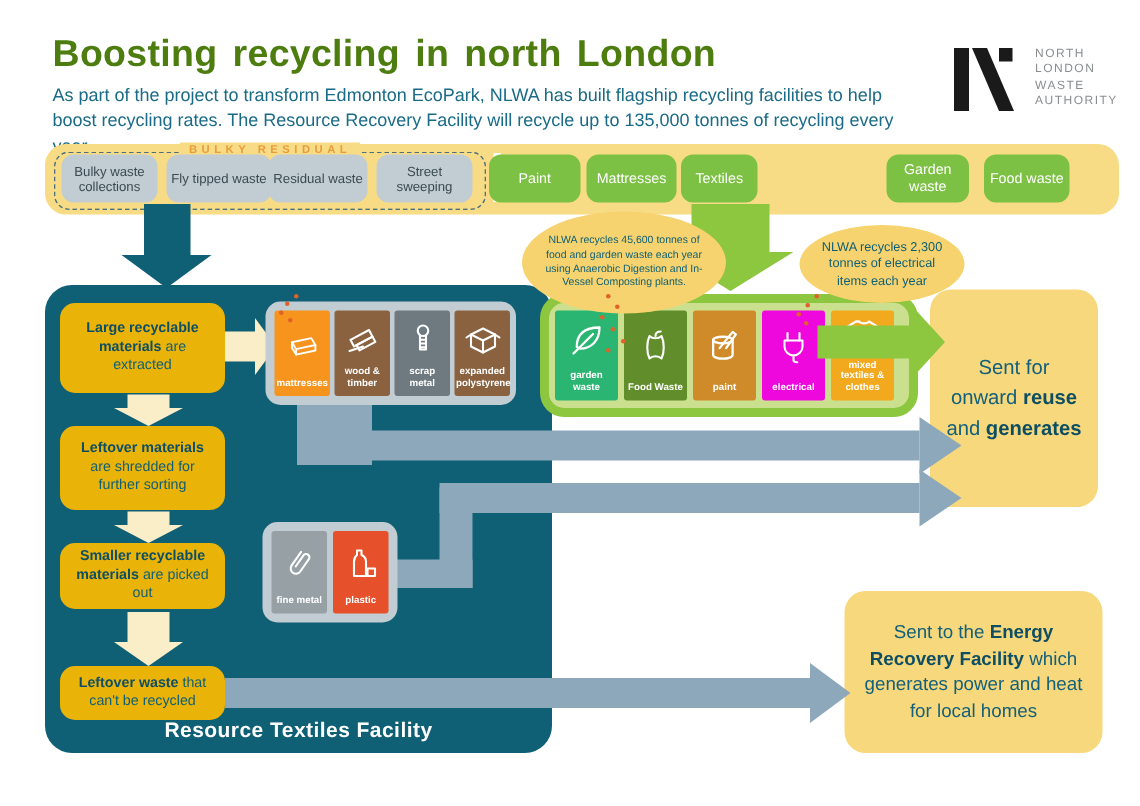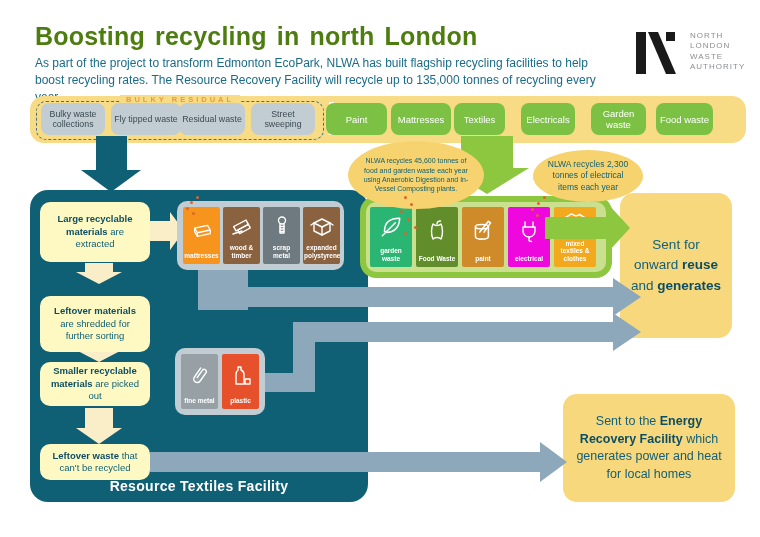--- a/index.html
+++ b/index.html
@@ -21,21 +21,21 @@
   .chip-gray{top:103px;height:32px;background:#c2ccd3;border-radius:8px;color:#3c4a52;font-size:8.8px;
              display:flex;align-items:center;justify-content:center;text-align:center;line-height:1.15;z-index:3;padding:0 2px;box-sizing:border-box;}
   .sep{left:329px;top:102px;width:5px;height:36px;z-index:3;
        background:repeating-linear-gradient(180deg,#fff 0 5px,rgba(0,0,0,0) 5px 14px);}
   .chip-green{top:103px;height:32px;background:#7cc143;border-radius:8px;color:#fff;font-size:9.5px;
               display:flex;align-items:center;justify-content:center;text-align:center;z-index:3;}
 
   
   .darkbox{left:30px;top:190px;width:338px;height:312px;background:#0f5f75;border-radius:18px;z-index:0;}
   .rrf-label{left:30px;top:478px;width:338px;text-align:center;color:#fff;font-weight:bold;font-size:14px;z-index:3;letter-spacing:.3px;}
-  .stage{left:40px;width:110px;background:#fef9c3;border-radius:10px;color:#0f5f75;font-size:9.5px;
+  .stage{left:40px;width:110px;background:#eab308;border-radius:10px;color:#0f5f75;font-size:9.5px;
          display:flex;align-items:center;justify-content:flex-end;text-align:center;line-height:1.3;z-index:3;padding:0 6px;box-sizing:border-box;}
   .stage b{color:#0d4e63;}
 
   
   .tilebox{background:#c2ccd3;border-radius:10px;z-index:3;}
   .tile{position:absolute;display:flex;flex-direction:column;z-index:4;border-radius:2px;}
   .ticon{flex:1;display:flex;align-items:center;justify-content:center;}
   .tlabel{color:#fff;font-weight:bold;font-size:6.5px;text-align:center;line-height:1.2;padding:0 1px 4px;}
 
   
@@ -83,21 +83,20 @@
   <div class="abs chip-gray" style="left:41px;width:64px;">Bulky waste collections</div>
   <div class="abs chip-gray" style="left:111px;width:70px;">Fly tipped waste</div>
   <div class="abs chip-gray" style="left:179px;width:66px;">Residual waste</div>
   <div class="abs chip-gray" style="left:251px;width:64px;">Street sweeping</div>
 
   <div class="abs sep"></div>
 
   <div class="abs chip-green" style="left:326px;width:61px;">Paint</div>
   <div class="abs chip-green" style="left:391px;width:60px;">Mattresses</div>
   <div class="abs chip-green" style="left:454px;width:51px;">Textiles</div>
-  <div class="abs chip-green" style="left:521px;width:54px;">Electricals</div>
   <div class="abs chip-green" style="left:591px;width:55px;">Garden waste</div>
   <div class="abs chip-green" style="left:656px;width:57px;">Food waste</div>
 
   <div class="abs darkbox"></div>
   <div class="abs rrf-label">Resource Textiles Facility</div>
 
   <div class="abs greenbox"></div>
   <div class="abs greenbox-inner"></div>
 
   <div class="abs outcome" style="left:620px;top:193px;width:112px;height:145px;font-size:13.5px;line-height:1.5;">
@@ -131,21 +130,21 @@
     </g>
     <g fill="#8ca8ba">
       <rect x="150" y="452" width="390" height="20"></rect>
       <polygon points="540,442 567,462 540,482"></polygon>
     </g>
   </svg>
 
   <div class="abs stage" style="top:202px;height:60px;">
     <div><b>Large recyclable materials</b><span> are extracted</span></div>
   </div>
-  <div class="abs stage" style="top:284px;height:56px;margin-top:12px;">
+  <div class="abs stage" style="top:284px;height:56px;">
     <div><b>Leftover materials</b><span> are shredded for further sorting</span></div>
   </div>
   <div class="abs stage" style="top:362px;height:44px;">
     <div><b>Smaller recyclable materials</b><span> are picked out</span></div>
   </div>
   <div class="abs stage" style="top:444px;height:36px;">
     <div><b>Leftover waste</b><span> that can't be recycled</span></div>
   </div>
 
   <div class="abs tilebox" style="left:177px;top:201px;width:167px;height:69px;"></div>

